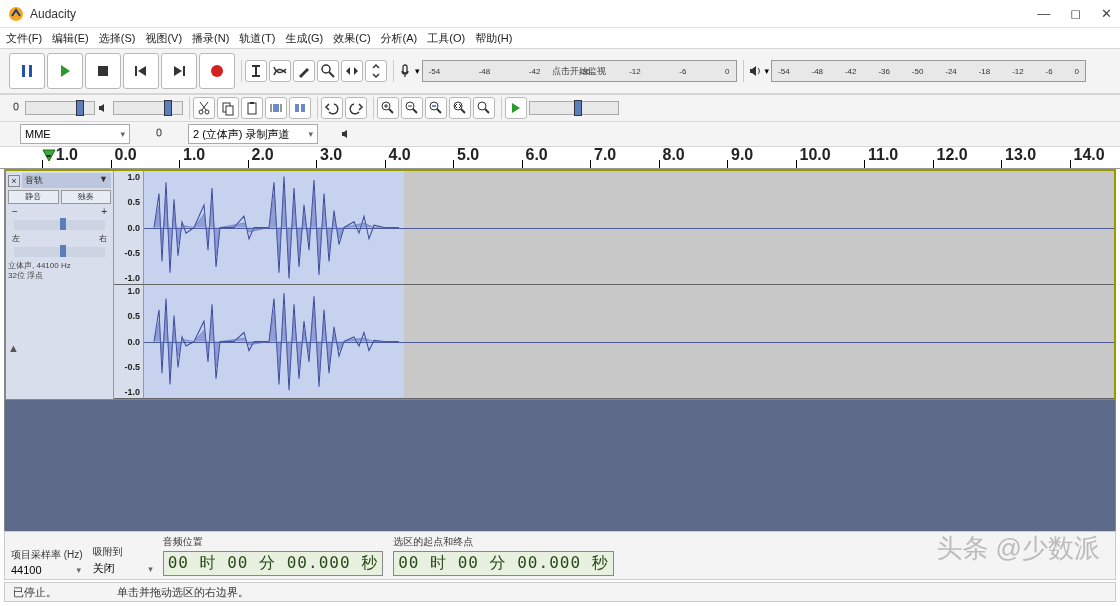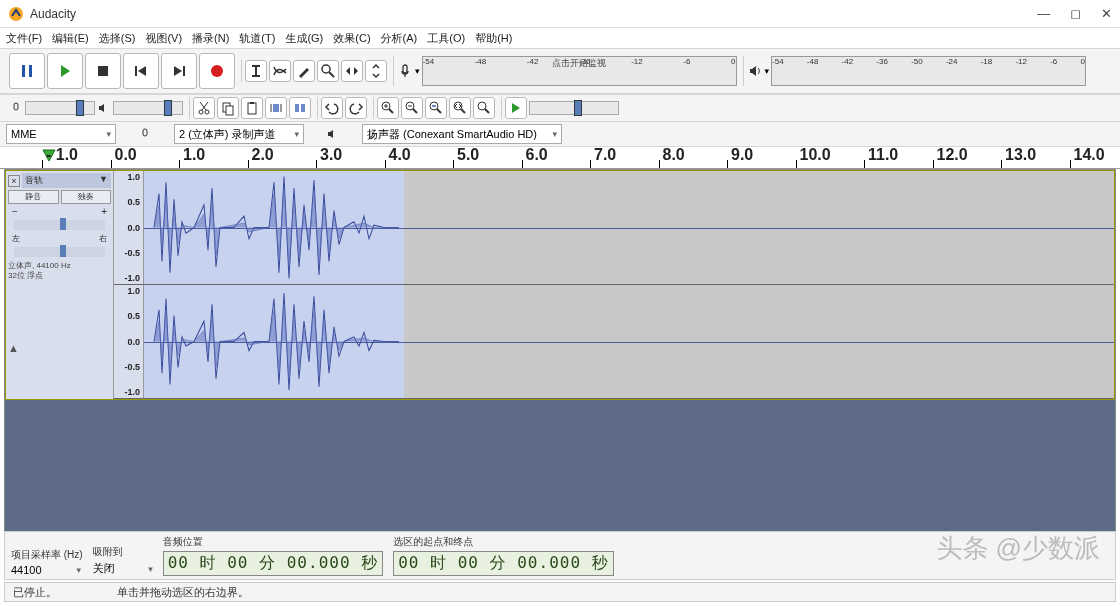--- a/index.html
+++ b/index.html
@@ -16,26 +16,26 @@
 .menubar { height: 20px; display: flex; align-items: center; padding: 0 6px; font-size: 11px; color: #222; gap: 10px; }
 .menubar span { cursor: pointer; }
 
 
 .toolbar { display: flex; align-items: center; padding: 4px 6px; gap: 3px; background: #f4f4f4; border-top: 1px solid #d6d6d6; border-bottom: 1px solid #d6d6d6; }
 .section { display: flex; align-items: center; gap: 2px; padding: 0 3px; border-left: 1px solid #ccc; }
 .section:first-child { border-left: none; }
 .btn { width: 36px; height: 36px; background: #fff; border: 1px solid #b8b8b8; border-radius: 3px; display: flex; align-items: center; justify-content: center; cursor: pointer; }
 .btn.sm { width: 22px; height: 22px; }
 .btn svg { width: 16px; height: 16px; }
-.meter { width: 315px; height: 30px; background: linear-gradient(to right, #e8e8e8, #e8e8e8); border: 1px solid #999; position: relative; font-size: 8px; color: #333; display: flex; justify-content: space-between; padding: 0 0; }
+.meter { width: 315px; height: 22px; background: linear-gradient(to right, #e8e8e8, #e8e8e8); border: 1px solid #999; position: relative; font-size: 8px; color: #333; display: flex; align-items: center; justify-content: space-between; padding: 0 6px; }
 .meter .placeholder { position: absolute; left: 50%; transform: translateX(-50%); font-size: 9px; color: #444; }
 .meter.play { width: 315px; }
 
 
-.devicebar { display: flex; align-items: center; padding: 2px 6px; gap: 22px; font-size: 11px; background: #f4f4f4; border-bottom: 1px solid #d6d6d6; }
+.devicebar { display: flex; align-items: center; padding: 2px 20px; gap: 22px; font-size: 11px; background: #f4f4f4; border-bottom: 1px solid #d6d6d6; }
 .devicebar select, .devicebar .combo { height: 20px; font-size: 11px; border: 1px solid #aaa; background: #fff; padding: 0 4px; }
 .combo { display: flex; align-items: center; min-width: 60px; justify-content: space-between; }
 .combo::after { content: "▾"; font-size: 9px; color: #666; }
 .slider-h { width: 70px; height: 14px; position: relative; background: #e8e8e8; border: 1px solid #aaa; }
 .slider-h .thumb { position: absolute; top: -2px; width: 8px; height: 16px; background: #5a7eb8; border: 1px solid #334; }
 
 
 .ruler { height: 22px; background: #fff; border-bottom: 1px solid #999; display: flex; align-items: flex-end; font-size: 16px; color: #222; position: relative; padding-left: 36px; }
 .ruler .playhead { position: absolute; left: 42px; top: 2px; }
 .ruler .tick { position: absolute; bottom: 0; }
@@ -325,23 +325,20 @@
     </div>
   <svg width="14" height="14">
       <path d="M7 2a2 2 0 0 1 2 2v3a2 2 0 0 1-4 0V4a2 2 0 0 1 2-2z" stroke="#333" fill="none"></path>
     </svg>
   <div class="combo" style="width:130px">
       <span>2 (立体声) 录制声道</span>
     </div>
   <svg width="14" height="14">
       <path d="M2 5h2l3-2v8l-3-2H2z" fill="#333"></path>
     </svg>
-  <div class="combo" style="width:200px">
-      <span>扬声器 (Conexant SmartAudio HD)</span>
-    </div>
 </div>
 
 <div class="ruler">
   <svg class="playhead" width="14" height="14">
       <path d="M1 1 L13 1 L7 12 Z" fill="#3aaa3a" stroke="#1a6a1a"></path>
     </svg>
 <div class="tick" style="left: 42px;">
       <span class="lbl">- 1.0</span>
     </div>
     <div class="tick" style="left: 110.5px;">

